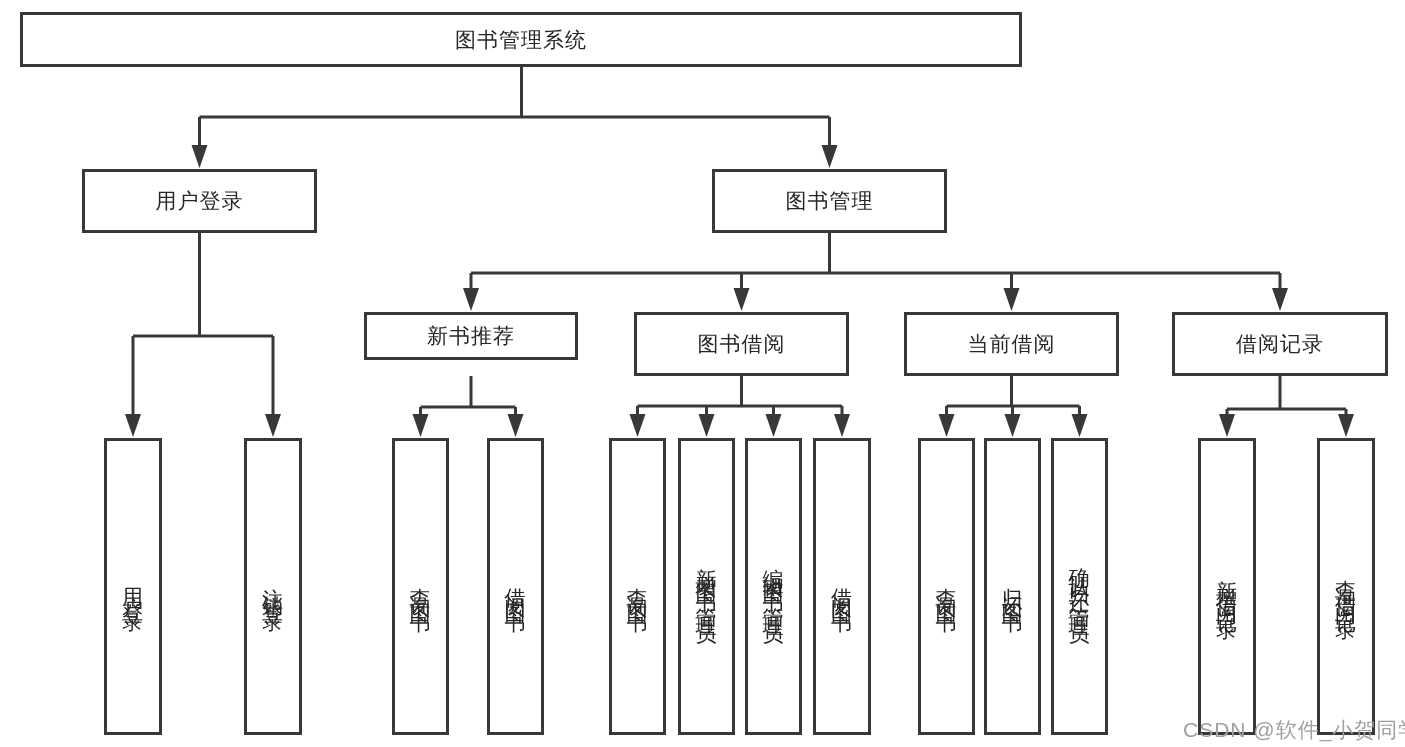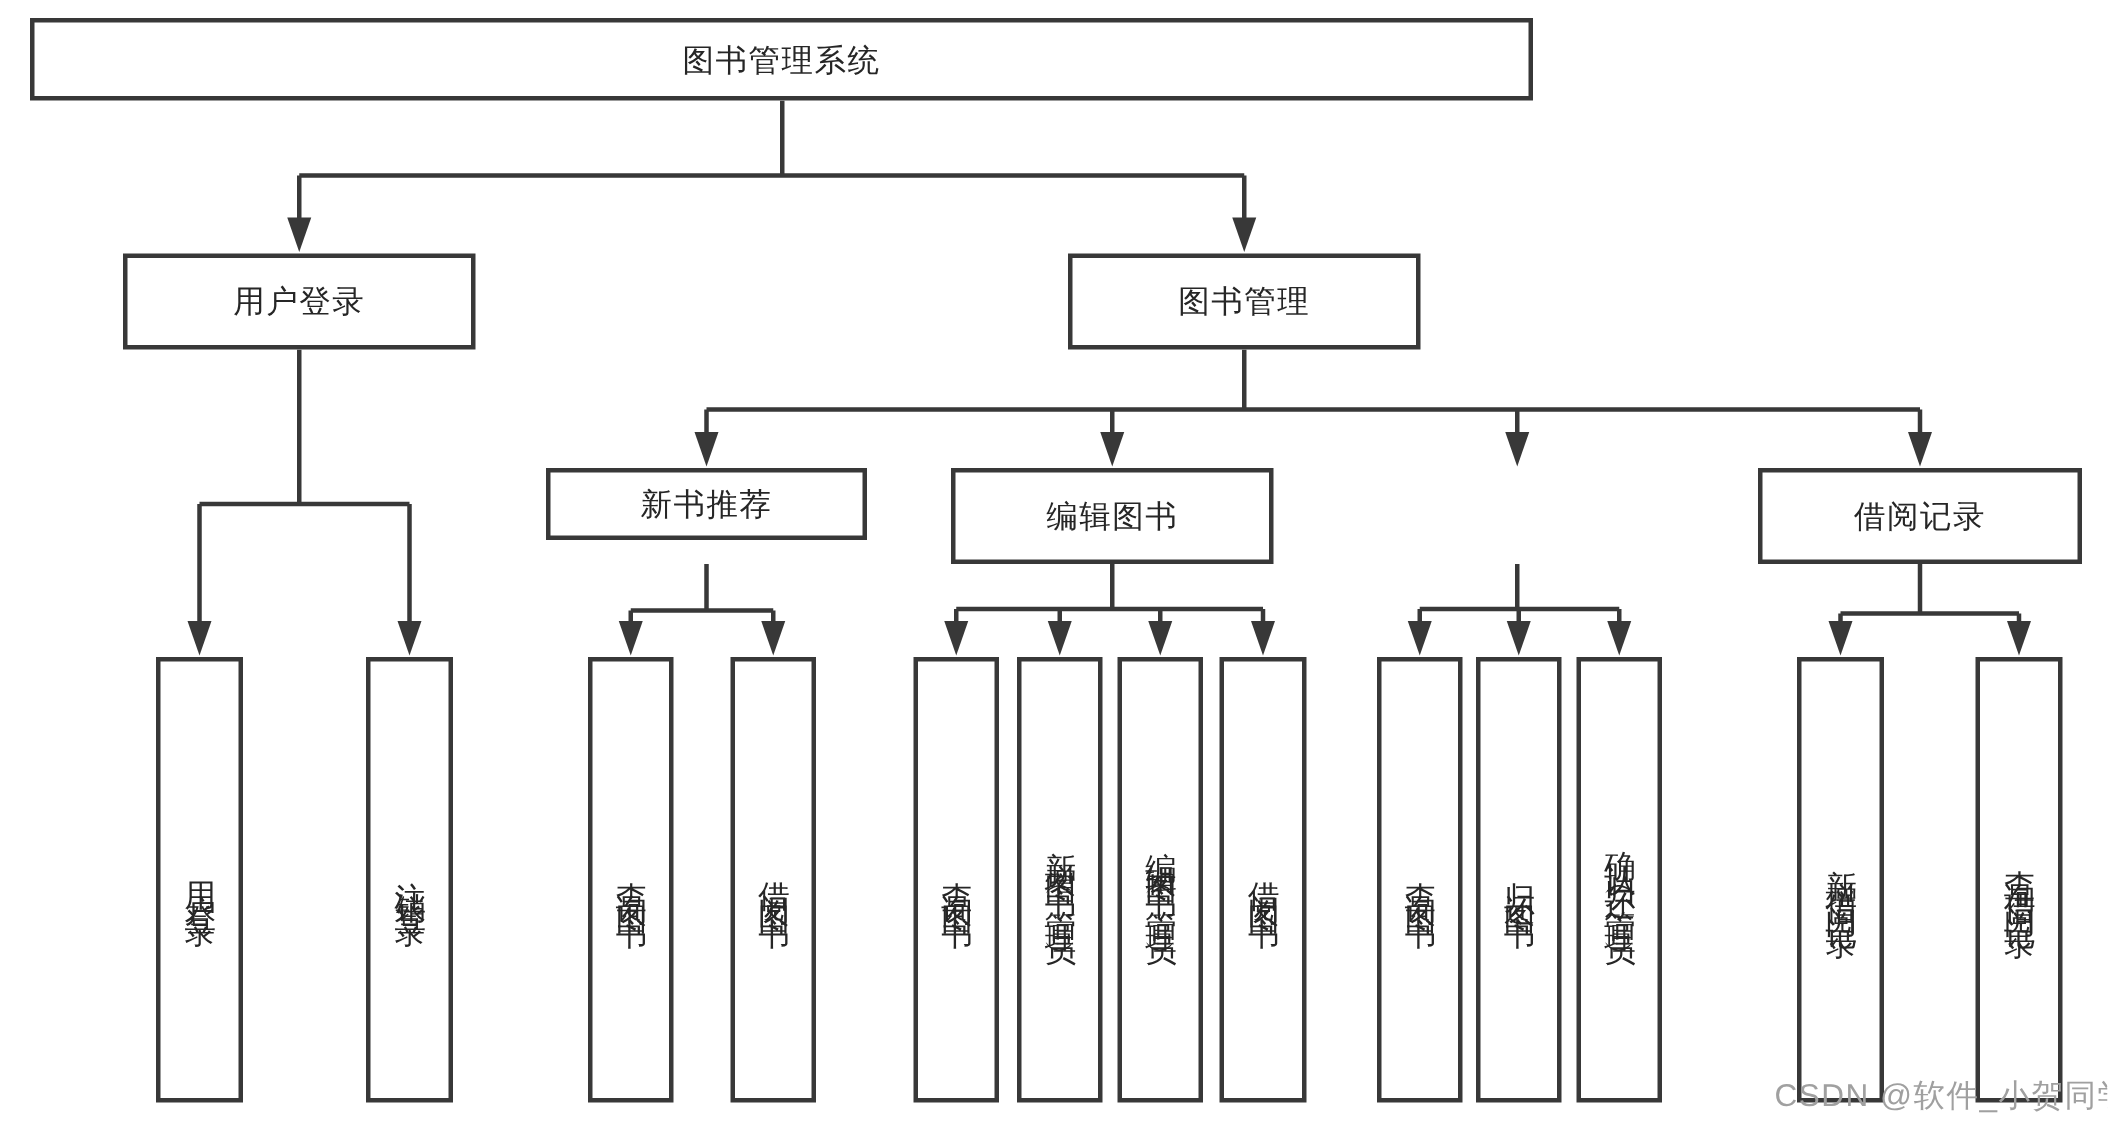--- a/index.html
+++ b/index.html
@@ -78,21 +78,22 @@
       <polygon fill="#383838" stroke="none" points="1338,414 1354,414 1346,437"></polygon>
     </g>
   </svg>
 
   <div class="box h-box" style="left:20px; top:12px; width:1002px; height:55px;">图书管理系统</div>
 
   <div class="box h-box" style="left:82px; top:169px; width:235px; height:64px;">用户登录</div>
   <div class="box h-box" style="left:712px; top:169px; width:235px; height:64px;">图书管理</div>
 
   <div class="box h-box" style="left:364px; top:312px; width:214px; height:48px;">新书推荐</div>
-  <div class="box h-box" style="left:634px; top:312px; width:215px; height:64px;">编辑图书</div>
+  <div class="box h-box" style="left:634px; top:312px; width:215px; height:64px;">图书借阅</div>
+  <div class="box h-box" style="left:904px; top:312px; width:215px; height:64px;">当前借阅</div>
   <div class="box h-box" style="left:1172px; top:312px; width:216px; height:64px;">借阅记录</div>
 
   <div class="box v-box" style="left:104px; top:438px; width:58px; height:297px;">
     <span class="v-text">用户登录</span>
   </div>
   <div class="box v-box" style="left:244px; top:438px; width:58px; height:297px;">
     <span class="v-text">注销登录</span>
   </div>
 
   <div class="box v-box" style="left:392px; top:438px; width:57px; height:297px;">

